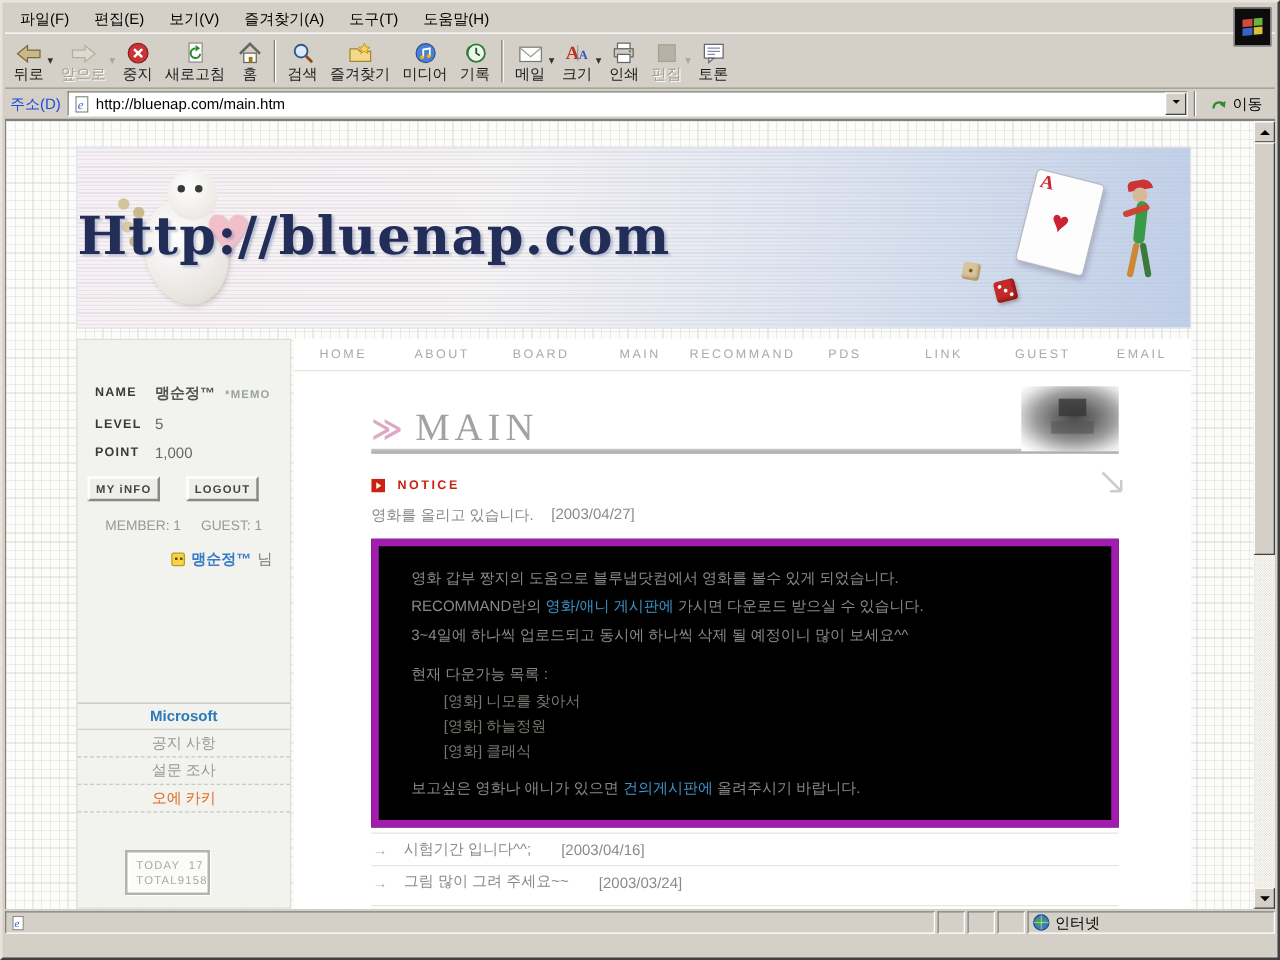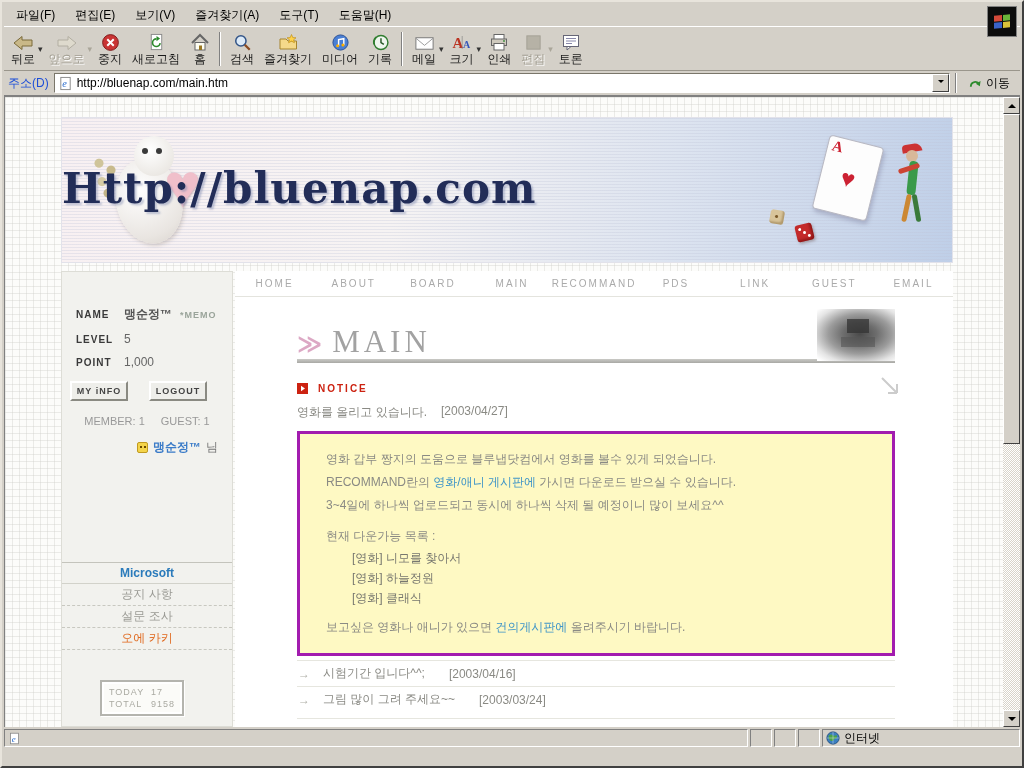--- a/index.html
+++ b/index.html
@@ -148,21 +148,21 @@
   .smiley:before { content:""; position:absolute; left:2px; top:3px; width:2px; height:2px; background:#6a4a00; box-shadow:4px 0 0 #6a4a00; }
   .uname { color:#3a7bc8; font-weight:bold; }
   .usuffix { color:#777; }
   .cats { position:absolute; top:290px; left:0; right:0; border-top:1px solid #c4c4bc; }
   .cat-title { height:21px; border-bottom:1px solid #d2d2ca; display:grid; place-items:center;
                color:#2b7bbb; font-size:12px; font-weight:bold; }
   .cat-item { height:22px; display:grid; place-items:center; font-size:12px; color:#9a9a94;
               border-bottom:1px dashed #c8c8c0; }
   .cat-item.hl { color:#e06a20; }
   .cat-item.last { border-bottom:1px solid #c4c4bc; }
-  .counter { position:absolute; top:408px; left:38px; width:84px; height:36px;
+  .counter { position:absolute; top:408px; left:38px; width:68px; height:36px;
              border:2px solid #b4b4ae; box-shadow:inset 0 0 0 2px #fff, 1px 1px 0 #fff; background:#fbfbf8;
              padding:4px 0 0 7px; }
   .crow { display:flex; font-size:9px; color:#aaaaa2; letter-spacing:1px; line-height:12px; }
   .crow .cl { width:42px; }
 
   
   .maincol { flex:1; background:#fff; margin-left:2px; }
   .nav { height:26px; display:flex; align-items:center; border-bottom:1px solid #e4e4de; }
   .nav a { flex:1; text-align:center; font-size:10px; letter-spacing:2px; color:#aaa; text-decoration:none; }
   .main-inner { margin:0 58px 0 62px; position:relative; }
@@ -174,21 +174,21 @@
            background:radial-gradient(ellipse at 55% 48%, #4a4a4a 0%, #6e6e6e 28%, #9c9c9c 52%, #e4e4e4 78%, #ffffff 95%); }
   .h-img i { position:absolute; left:30px; top:10px; width:22px; height:14px; background:#333; opacity:.75; }
   .h-img b { position:absolute; left:24px; top:28px; width:34px; height:10px; background:#555; opacity:.6; }
   .h-rule { height:4px; background:linear-gradient(#cacac6,#a8a8a4); }
   .notice-row { margin-top:16px; height:18px; display:flex; align-items:center; gap:10px; position:relative; }
   .sq-ico { width:11px; height:11px; display:grid; place-items:center; flex:none; }
   .sq-ico svg { display:block; }
   .notice-lbl { font-size:10px; font-weight:bold; letter-spacing:2px; color:#cc2211; }
   .diag { position:absolute; right:-8px; top:-6px; }
   .headline { margin-top:7px; font-size:12px; color:#8a8a84; display:flex; gap:14px; }
-  .nbox { margin-top:10px; background:#fef9c3; border:3px solid #a21caf; padding:14px 26px 14px 26px;
+  .nbox { margin-top:10px; background:#000000; border:6px solid #a21caf; padding:14px 26px 14px 26px;
           font-size:12px; color:#8a8a84; }
   .nbox p { line-height:23px; }
   .nbox .sp { height:8px; }
   .nbox .mv { line-height:20px; padding-left:26px; color:#77776f; }
   .nlink { color:#3d94c8; }
   .posts { margin-top:4px; }
   .post-row { height:26px; display:flex; align-items:center; gap:12px; border-top:1px solid #e6e6df;
               font-size:12px; color:#8a8a84; }
   .post-arrow { color:#b0b0a8; font-size:12px; width:14px; text-align:center; flex:none; }
   .post-date { margin-left:12px; }

